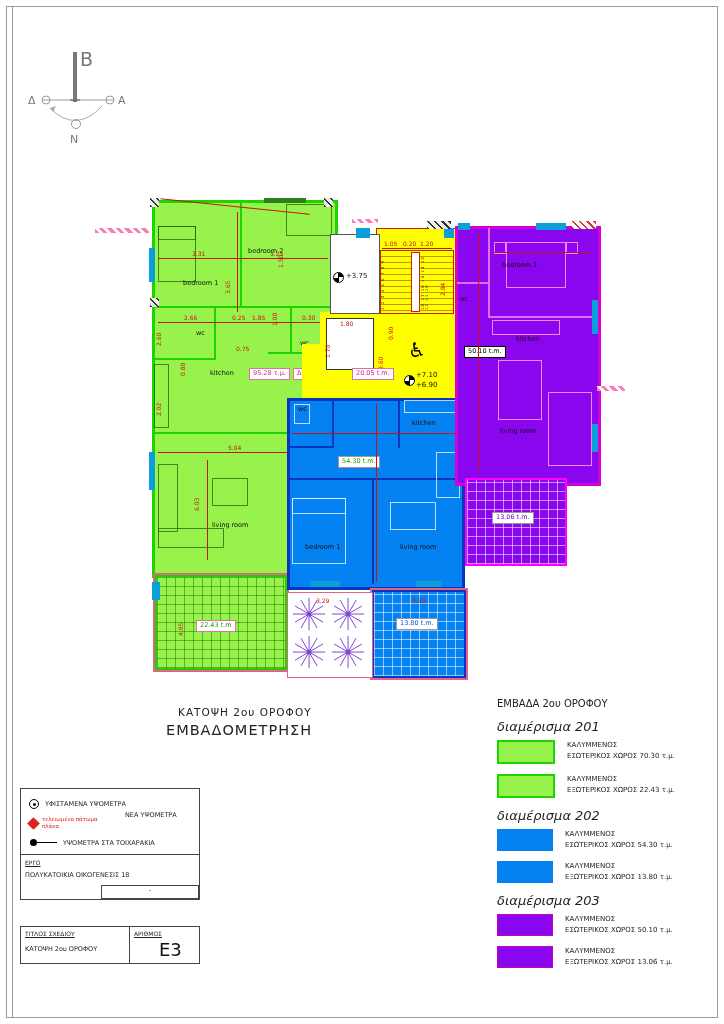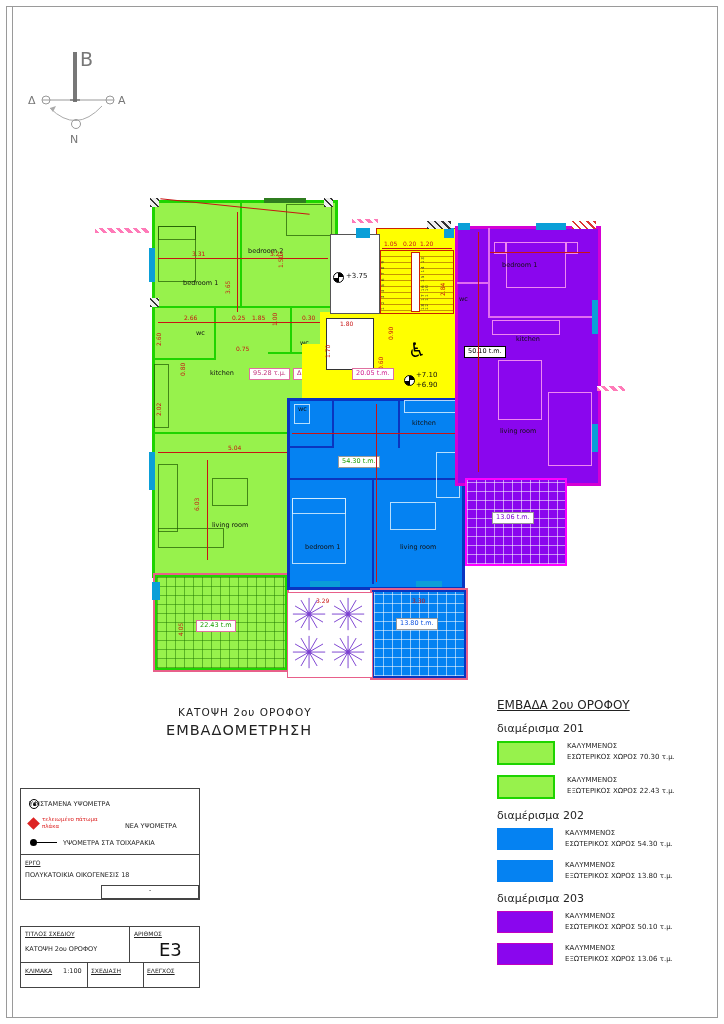--- a/index.html
+++ b/index.html
@@ -46,22 +46,22 @@
   .stairs{position:absolute;border:1px solid #cc2200;
     background:repeating-linear-gradient(180deg,var(--common) 0 5px,#c89600 5px 6px);}
   .stnum{position:absolute;font-size:4px;color:#333;writing-mode:vertical-rl;
     transform:rotate(180deg);letter-spacing:1px;line-height:1;}
   .wc-ico{position:absolute;font-size:20px;color:#000;line-height:1;}
   
   .ptitle1{position:absolute;font-size:10.5px;letter-spacing:1px;color:#222;}
   .ptitle2{position:absolute;font-size:14.5px;letter-spacing:1px;color:#222;}
   
   .legend{position:absolute;left:497px;top:698px;width:216px;font-size:7px;color:#222;}
-  .leg-h{font-size:12px;text-decoration:underline;margin-bottom:4px;}
-  .leg-g{font-size:11px;margin:10px 0 6px 0;}
+  .leg-h{font-size:10px;margin-bottom:4px;}
+  .leg-g{font-size:13px;margin:10px 0 6px 0;font-style:italic;}
   .leg-row{display:flex;align-items:flex-start;margin-bottom:10px;}
   .sw{width:54px;height:20px;margin-right:12px;flex:none;}
   .sw201{background:var(--apt201);border:2.5px solid var(--apt201-border);}
   .sw202{background:var(--apt202);border:1px solid var(--apt202);}
   .sw203{background:var(--apt203);border:1px solid #c000c0;}
   .swcom{background:var(--common);border:1px solid #e0e000;}
   .leg-t{line-height:1.55;}
   
   .tb{position:absolute;border:1px solid #444;background:#fff;}
   .tb-l{font-size:6px;text-decoration:underline;color:#222;}
@@ -308,51 +308,43 @@
           <div>ΚΑΛΥΜΜΕΝΟΣ</div>
         <div>ΕΞΩΤΕΡΙΚΟΣ ΧΩΡΟΣ 13.06 τ.μ.</div>
         </div>
     </div>
   </div>
 
   <div class="tb" style="left:20px;top:788px;width:178px;height:66px">
     <div style="position:absolute;left:8px;top:10px;width:8px;height:8px;border:1px solid #000;border-radius:50%">
       <div style="position:absolute;left:2.5px;top:2.5px;width:3px;height:3px;background:#000;border-radius:50%"></div>
     </div>
-    <span class="sym-t" style="position:absolute;left:8px;top:11px">ΥΦΙΣΤΑΜΕΝΑ ΥΨΟΜΕΤΡΑ</span>
+    <span class="sym-t" style="position:absolute;left:24px;top:11px">ΥΦΙΣΤΑΜΕΝΑ ΥΨΟΜΕΤΡΑ</span>
     <div style="position:absolute;left:8px;top:30px;width:9px;height:9px;background:#d22;transform:rotate(45deg)"></div>
     <span style="position:absolute;left:21px;top:27px;font-size:5.5px;color:#d22;line-height:1.3">
       <span>τελειωμένο πάτωμα</span><br>
       <span>πλάκα</span>
     </span>
-    <span class="sym-t" style="position:absolute;left:104px;top:33px">ΝΕΑ ΥΨΟΜΕΤΡΑ</span>
+    <span class="sym-t" style="position:absolute;left:104px;top:22px">ΝΕΑ ΥΨΟΜΕΤΡΑ</span>
     <div style="position:absolute;left:9px;top:50px;width:7px;height:7px;background:#000;border-radius:50%"></div>
     <div style="position:absolute;left:16px;top:53px;width:20px;height:1px;background:#000"></div>
     <span class="sym-t" style="position:absolute;left:42px;top:50px">ΥΨΟΜΕΤΡΑ ΣΤΑ ΤΟΙΧΑΡΑΚΙΑ</span>
   </div>
 
   <div class="tb" style="left:20px;top:854px;width:178px;height:44px">
     <span class="tb-l" style="position:absolute;left:4px;top:4px">ΕΡΓΟ</span>
     <span class="tb-v" style="position:absolute;left:4px;top:16px">ΠΟΛΥΚΑΤΟΙΚΙΑ ΟΙΚΟΓΕΝΕΣΙΣ 18</span>
     <div style="position:absolute;left:80px;top:30px;width:96px;height:12px;border:1px solid #444;text-align:center;font-size:6px">-</div>
   </div>
   <div class="tb" style="left:20px;top:926px;width:178px;height:36px">
     <div style="position:absolute;left:108px;top:0;width:1px;height:36px;background:#444"></div>
     <span class="tb-l" style="position:absolute;left:4px;top:3px">ΤΙΤΛΟΣ ΣΧΕΔΙΟΥ</span>
     <span class="tb-v" style="position:absolute;left:4px;top:18px">ΚΑΤΟΨΗ 2ου ΟΡΟΦΟΥ</span>
     <span class="tb-l" style="position:absolute;left:113px;top:3px">ΑΡΙΘΜΟΣ</span>
     <span style="position:absolute;left:138px;top:12px;font-size:18px;color:#111">E3</span>
-  </div>
-  <div class="tb" style="left:20px;top:962px;width:178px;height:24px">
-    <div style="position:absolute;left:66px;top:0;width:1px;height:24px;background:#444"></div>
-    <div style="position:absolute;left:122px;top:0;width:1px;height:24px;background:#444"></div>
-    <span class="tb-l" style="position:absolute;left:4px;top:4px">ΚΛΙΜΑΚΑ</span>
-    <span class="tb-v" style="position:absolute;left:42px;top:4px">1:100</span>
-    <span class="tb-l" style="position:absolute;left:70px;top:4px">ΣΧΕΔΙΑΣΗ</span>
-    <span class="tb-l" style="position:absolute;left:126px;top:4px">ΕΛΕΓΧΟΣ</span>
   </div>
 
 
   <svg width="0" height="0" style="position:absolute">
     <defs>
       <g id="fanplant" stroke="#7a3fd0" stroke-width="1" fill="none">
         <line x1="19" y1="19" x2="36" y2="19"></line>
           <line x1="19" y1="19" x2="33.7" y2="27.5"></line>
         <line x1="19" y1="19" x2="27.5" y2="33.7"></line>
           <line x1="19" y1="19" x2="19" y2="36"></line>

